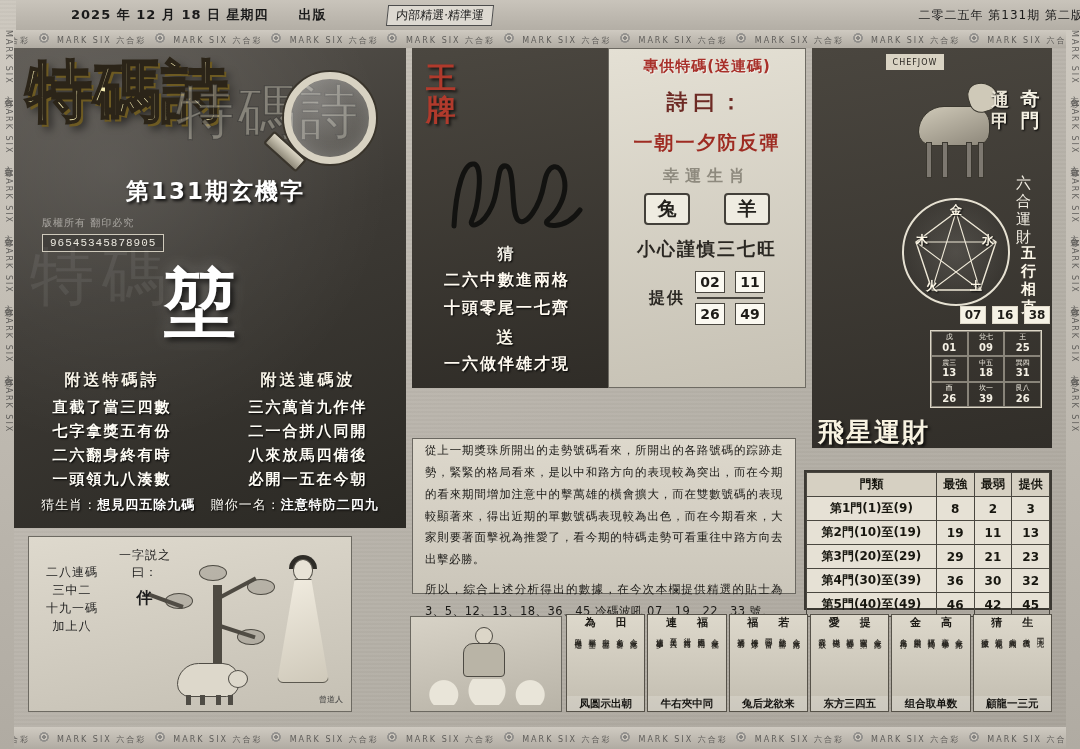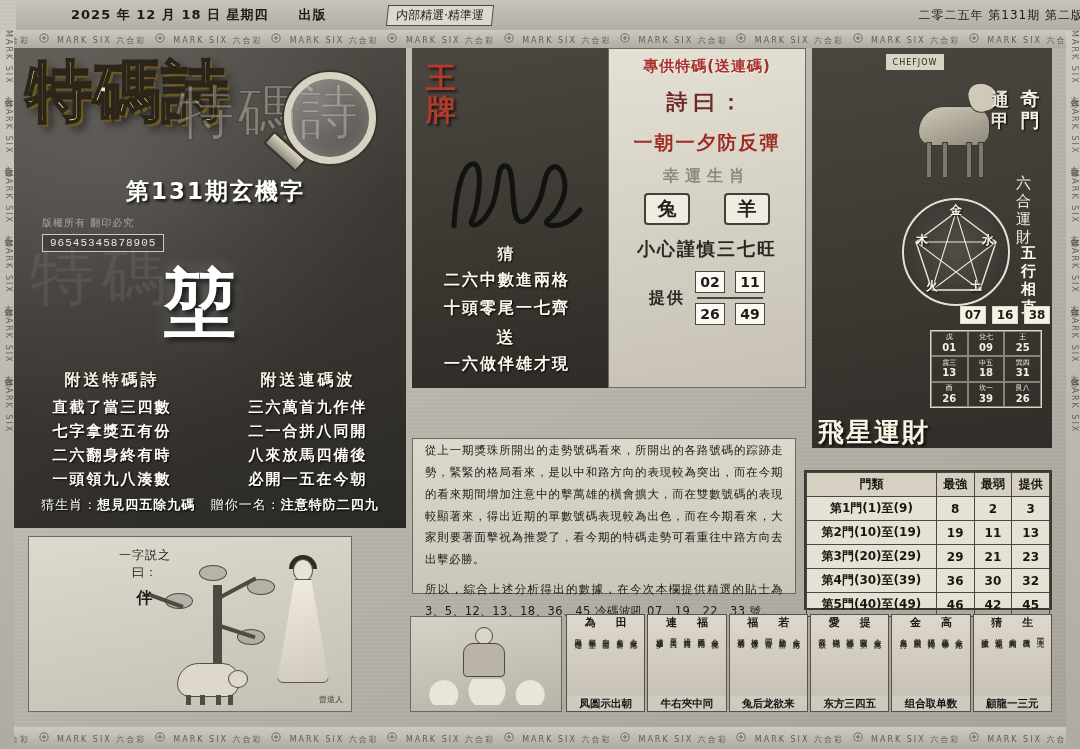--- a/index.html
+++ b/index.html
@@ -473,20 +473,22 @@
         <span>猜生肖：</span><b>想見四五除九碼</b>
         &nbsp;&nbsp;<span>贈你一名：</span><b>注意特防二四九</b>
       </div>
     </div>
 
     <div class="illus">
       <div class="verse">
         <span>一字説之曰：</span>
         <div style="font-size:16px;font-weight:bold;margin-top:4px;">伴</div>
       </div>
+      <div class="verse2" style="white-space:pre-line;">二八連碼三中二
+十九一碼加上八</div>
       <div class="tree">
         <div class="trunk"></div>
         <div class="br" style="left:58px;top:52px;width:44px;transform:rotate(-28deg);"></div>
         <div class="br" style="left:58px;top:78px;width:40px;transform:rotate(18deg);"></div>
         <div class="br" style="left:24px;top:60px;width:36px;transform:rotate(200deg);"></div>
         <div class="leaf" style="left:88px;top:34px;"></div>
         <div class="leaf" style="left:78px;top:84px;"></div>
         <div class="leaf" style="left:6px;top:48px;"></div>
         <div class="leaf" style="left:40px;top:20px;"></div>
       </div>

